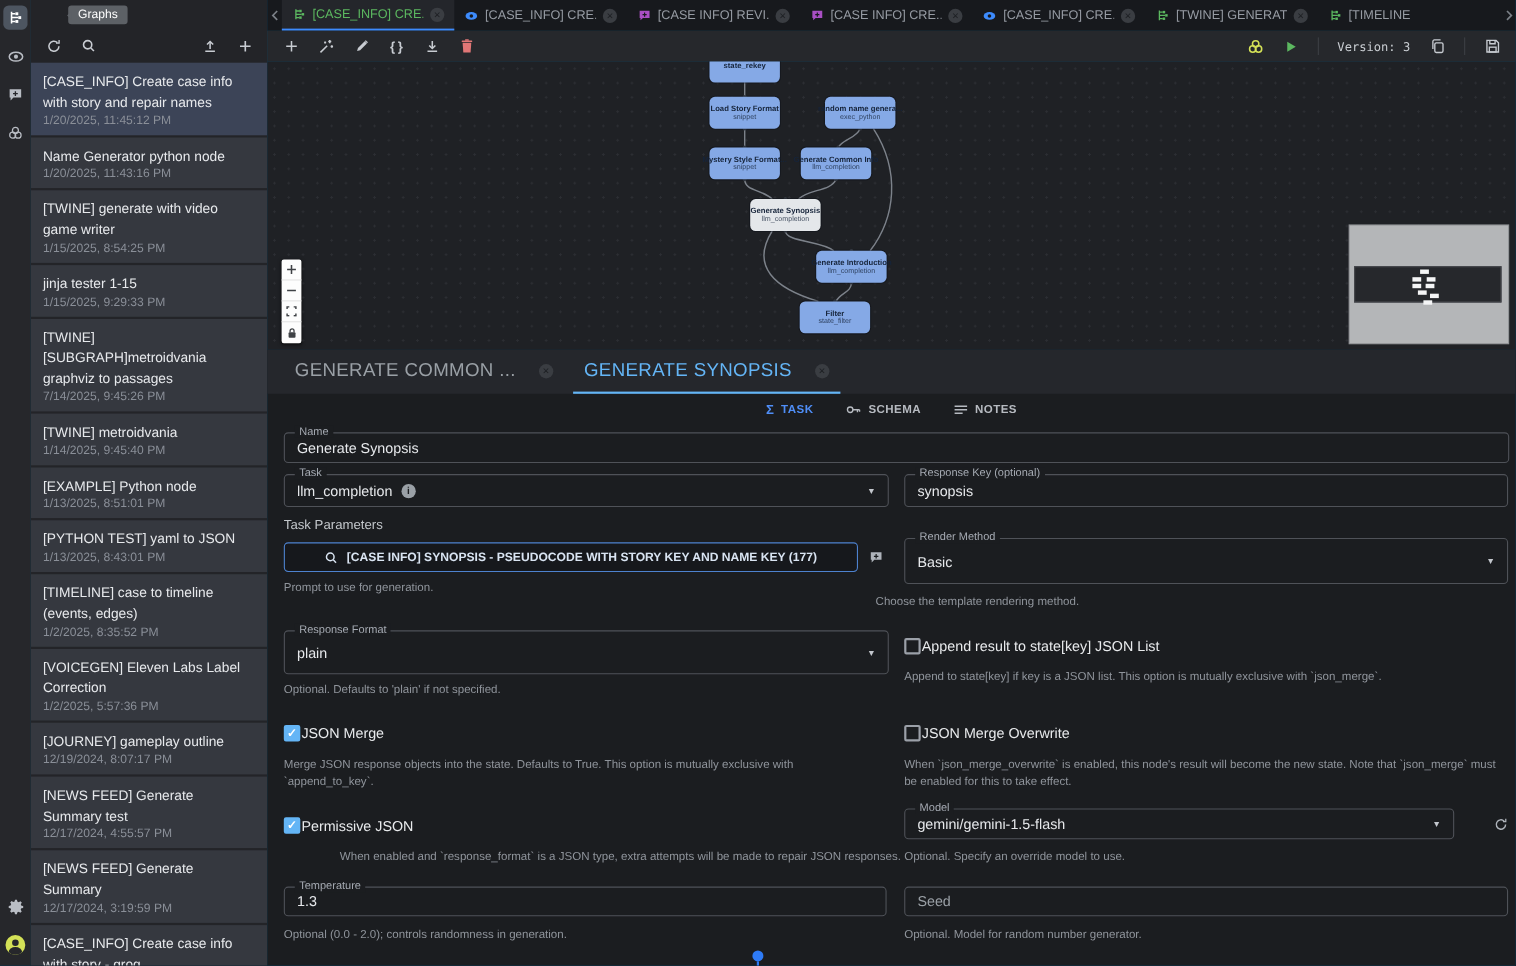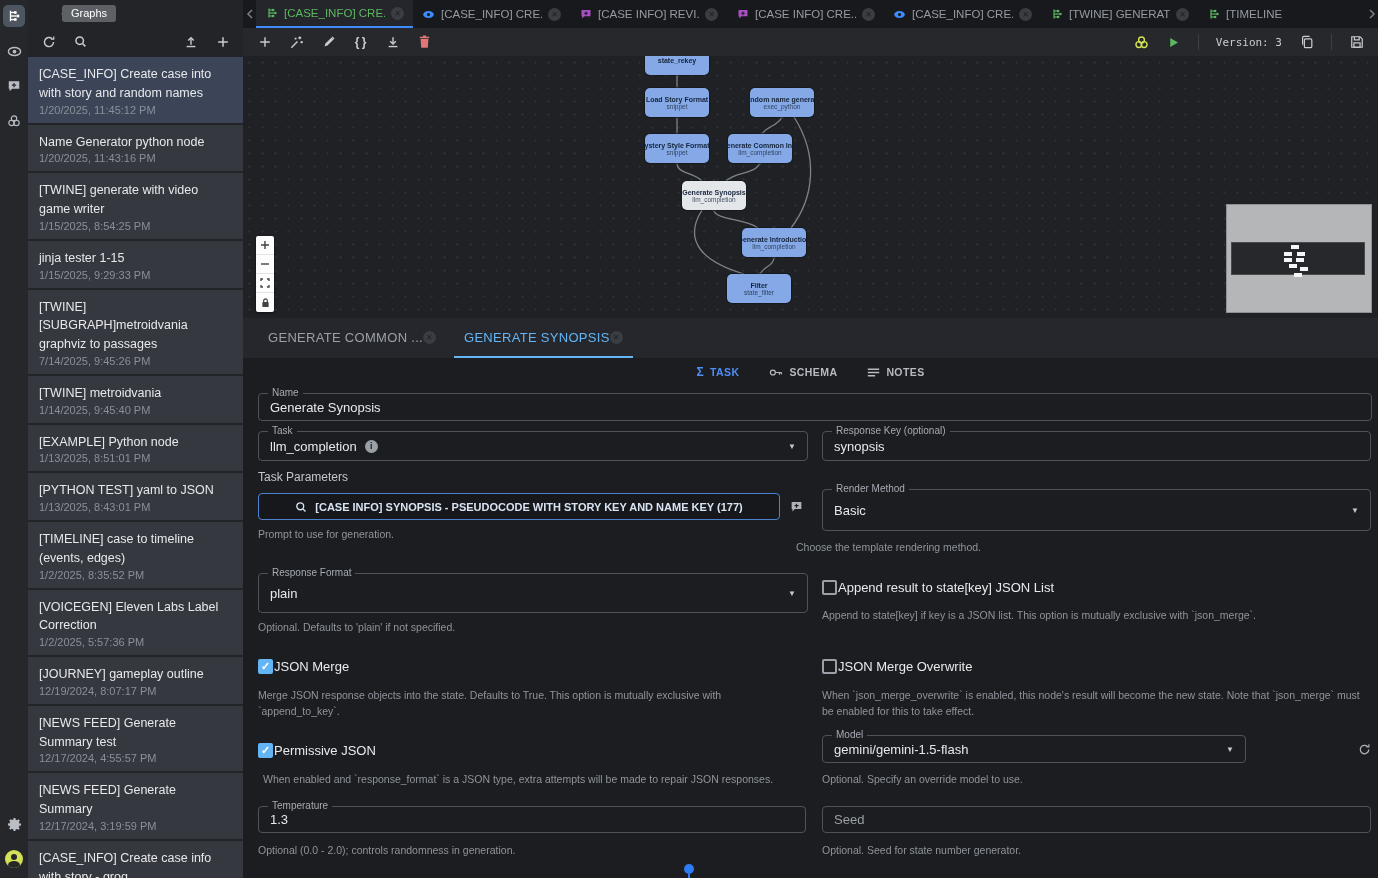--- a/index.html
+++ b/index.html
@@ -76,21 +76,21 @@
   .cbtn:last-child { border-bottom:none; }
 
   .minimap { position:absolute; left:984px; top:149px; width:144px; height:107px; background:#b4b6b8;
              box-shadow:0 0 0 1px #8e9093; cursor:pointer; }
   .mband { position:absolute; left:4px; top:37px; width:134px; height:33px; background:#26282c; border:1px solid #47494e; }
   .mnode { position:absolute; width:8px; height:4px; background:#f4f5f6; }
 
   
   .bottom { position:absolute; left:0; right:0; top:318px; bottom:0; background:#1b1d20; }
   .ntabs { height:40px; background:#25272c; display:flex; align-items:stretch; padding-left:15px; }
-  .ntab { display:flex; align-items:center; gap:0; padding:0 10px; margin-right:8px; font-size:13px;
+  .ntab { display:flex; align-items:center; gap:21px; padding:0 10px; margin-right:8px; font-size:17px;
           letter-spacing:.3px; color:#9aa0a6; cursor:pointer; border-bottom:2px solid transparent; }
   .ntab.active { color:#64b5f6; border-bottom-color:#64b5f6; }
   .subtabs { height:28px; display:flex; align-items:center; justify-content:center; gap:30px; }
   .subtab { display:flex; align-items:center; gap:6px; font-size:10.5px; font-weight:bold; letter-spacing:.4px;
             color:#b6bac0; cursor:pointer; }
   .subtab.active { color:#4f8ef7; }
   .subtab .sicon { font-size:12px; display:flex; align-items:center; }
 
   .form { position:absolute; left:0; right:0; top:68px; bottom:0; }
   .field { position:absolute; border:1px solid #4f5258; border-radius:4px; display:flex; align-items:center;
@@ -204,21 +204,21 @@
         </span>
       <span class="tool">
           <svg width="14" height="14" viewBox="0 0 16 16" stroke="currentColor" stroke-width="1.7">
             <path d="M8 2.5v11M2.5 8h11"></path>
           </svg>
         </span>
     </div>
     <div class="glist">
 
         <div class="gitem selected">
-          <div class="t">[CASE_INFO] Create case into with story and random names</div>
+          <div class="t">[CASE_INFO] Create case info with story and repair names</div>
           <div class="ts">1/20/2025, 11:45:12 PM</div>
         </div>
 
         <div class="gitem">
           <div class="t">Name Generator python node</div>
           <div class="ts">1/20/2025, 11:43:16 PM</div>
         </div>
 
         <div class="gitem">
           <div class="t">[TWINE] generate with video game writer</div>
@@ -673,23 +673,23 @@
         <div class="cbrow" style="left:579px; top:273px;">
           <span class="cb"></span>
           <span class="cblabel">JSON Merge Overwrite</span>
         </div>
         <span class="helper" style="left:579px; top:301px; width:549px;">When `json_merge_overwrite` is enabled, this node's result will become the new state. Note that `json_merge` must be enabled for this to take effect.</span>
 
         <div class="cbrow" style="left:15px; top:357px;">
           <span class="cb checked"></span>
           <span class="cblabel">Permissive JSON</span>
         </div>
-        <span class="helper" style="left:20px; top:385px; width:545px;">When enabled and `response_format` is a JSON type, extra attempts will be made to repair JSON responses.</span>
-
-        <div class="field" style="left:579px; top:349px; width:424px; height:28px;">
+        <span class="helper" style="left:31px; top:385px; width:545px;text-align:right;">When enabled and `response_format` is a JSON type, extra attempts will be made to repair JSON responses.</span>
+
+        <div class="field" style="left:579px; top:349px; width:500px; height:28px;">
           <span class="flabel">Model</span>
           <span class="fvalue">gemini/gemini-1.5-flash</span>
           <span class="fcaret"></span>
         </div>
         <span class="sidebtn" style="left:1113px; top:355px;">
             <svg width="13" height="13" viewBox="0 0 16 16" fill="none" stroke="currentColor" stroke-width="1.6">
               <path d="M13.2 8a5.2 5.2 0 1 1-1.6-3.7"></path>
               <path d="M13.4 1.6v3.2h-3.2" stroke-width="1.4"></path>
             </svg>
           </span>
@@ -697,20 +697,20 @@
 
         <div class="field" style="left:15px; top:420px; width:548px; height:27px;">
           <span class="flabel">Temperature</span>
           <span class="fvalue">1.3</span>
         </div>
         <span class="helper" style="left:15px; top:456px;">Optional (0.0 - 2.0); controls randomness in generation.</span>
 
         <div class="field" style="left:579px; top:420px; width:549px; height:27px;">
           <span class="fvalue placeholder">Seed</span>
         </div>
-        <span class="helper" style="left:579px; top:456px;">Optional. Seed for state number generator.</span>
+        <span class="helper" style="left:579px; top:456px;">Optional. Model for random number generator.</span>
 
         <span class="handle-dot" style="left:441px; top:478px;"></span>
         <span class="handle-line" style="left:445px; top:488px;"></span>
       </div>
     </div>
   </div>
 </div>
 
 </body></html>

